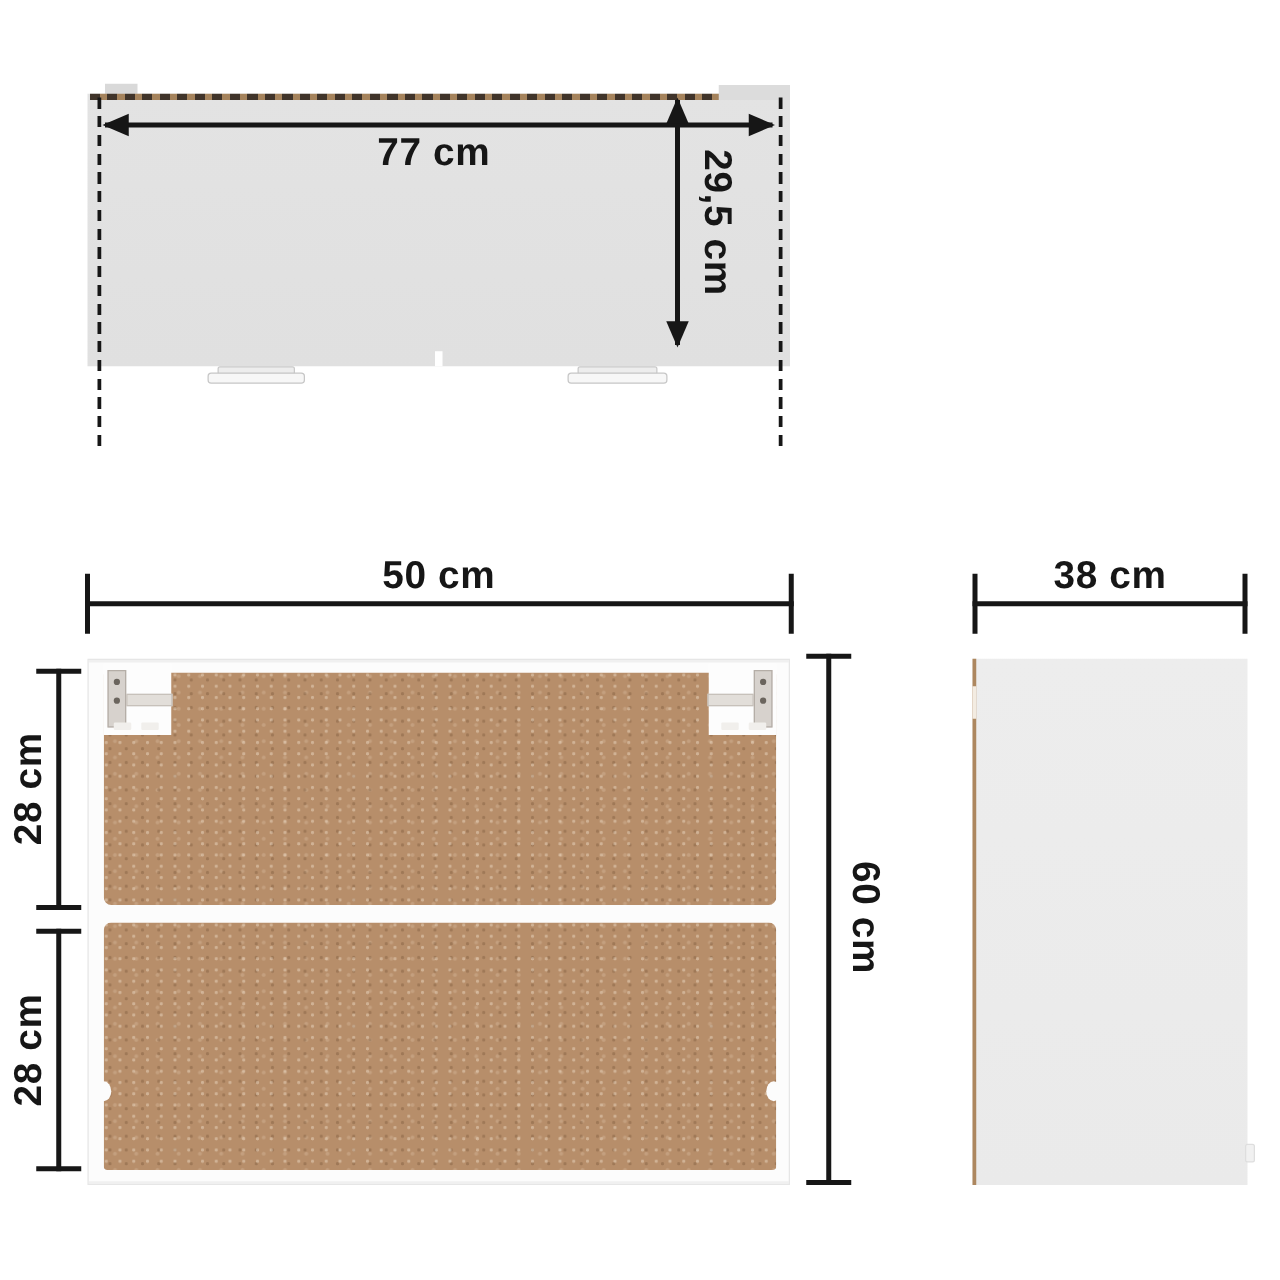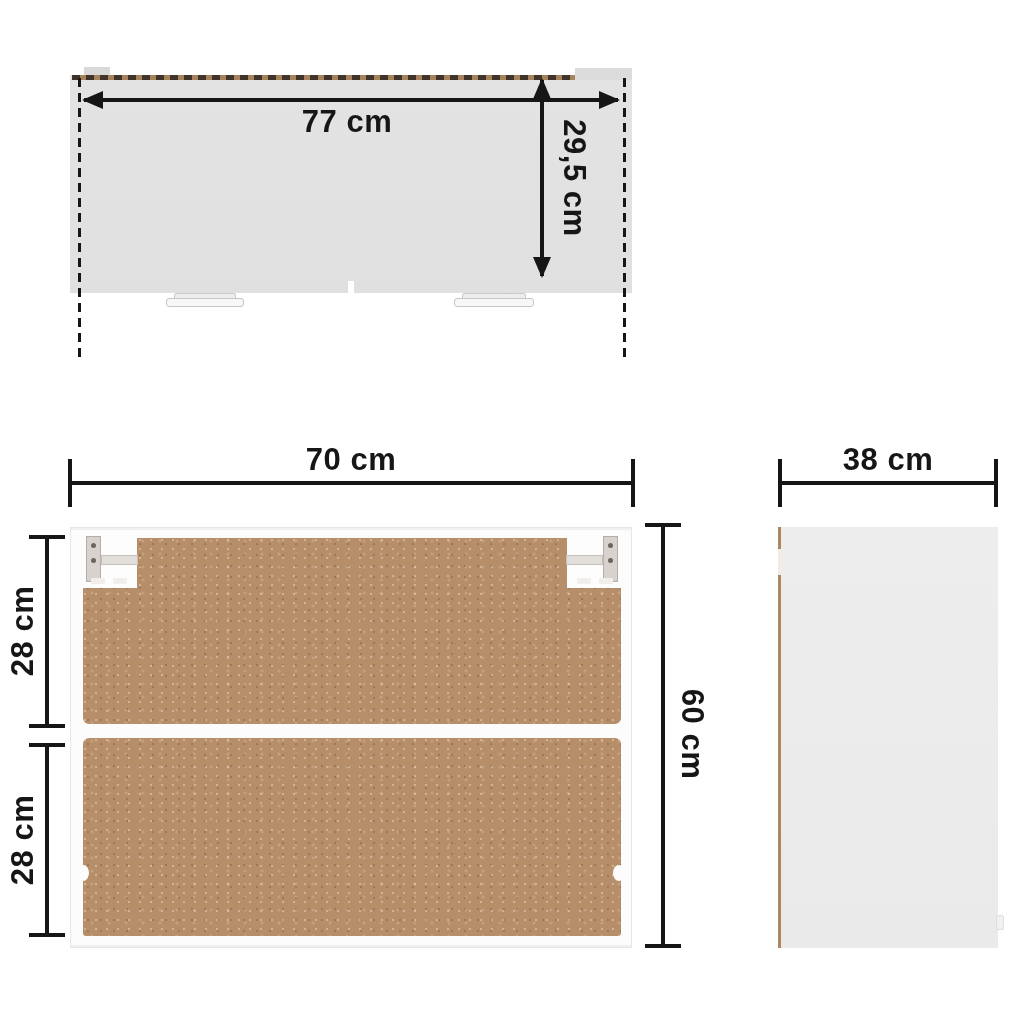--- a/index.html
+++ b/index.html
@@ -149,21 +149,21 @@
   <div class="tv-hinge hinge-l"></div>
   <div class="tv-hinge hinge-r"></div>
 
   <div class="arrow-h" style="left:84px;top:98px;width:534px"></div>
   <div class="dim-label" style="left:347px;top:122px">77 cm</div>
 
   <div class="arrow-v" style="left:540px;top:80px;height:196px"></div>
   <div class="dim-label rot-cw" style="left:574px;top:178px">29,5 cm</div>
 
   <div class="dimline-h" style="left:68px;top:481px;width:567px"></div>
-  <div class="dim-label" style="left:351px;top:460px">70 cm</div>
+  <div class="dim-label" style="left:351px;top:460px">50 cm</div>
 
   <div class="dimline-v" style="left:661px;top:523px;height:425px"></div>
   <div class="dim-label rot-cw" style="left:692px;top:734px">60 cm</div>
 
   <div class="dimline-v" style="left:45px;top:535px;height:193px"></div>
   <div class="dim-label rot-ccw" style="left:23px;top:631px">28 cm</div>
 
   <div class="dimline-v" style="left:45px;top:743px;height:194px"></div>
   <div class="dim-label rot-ccw" style="left:23px;top:840px">28 cm</div>
 

